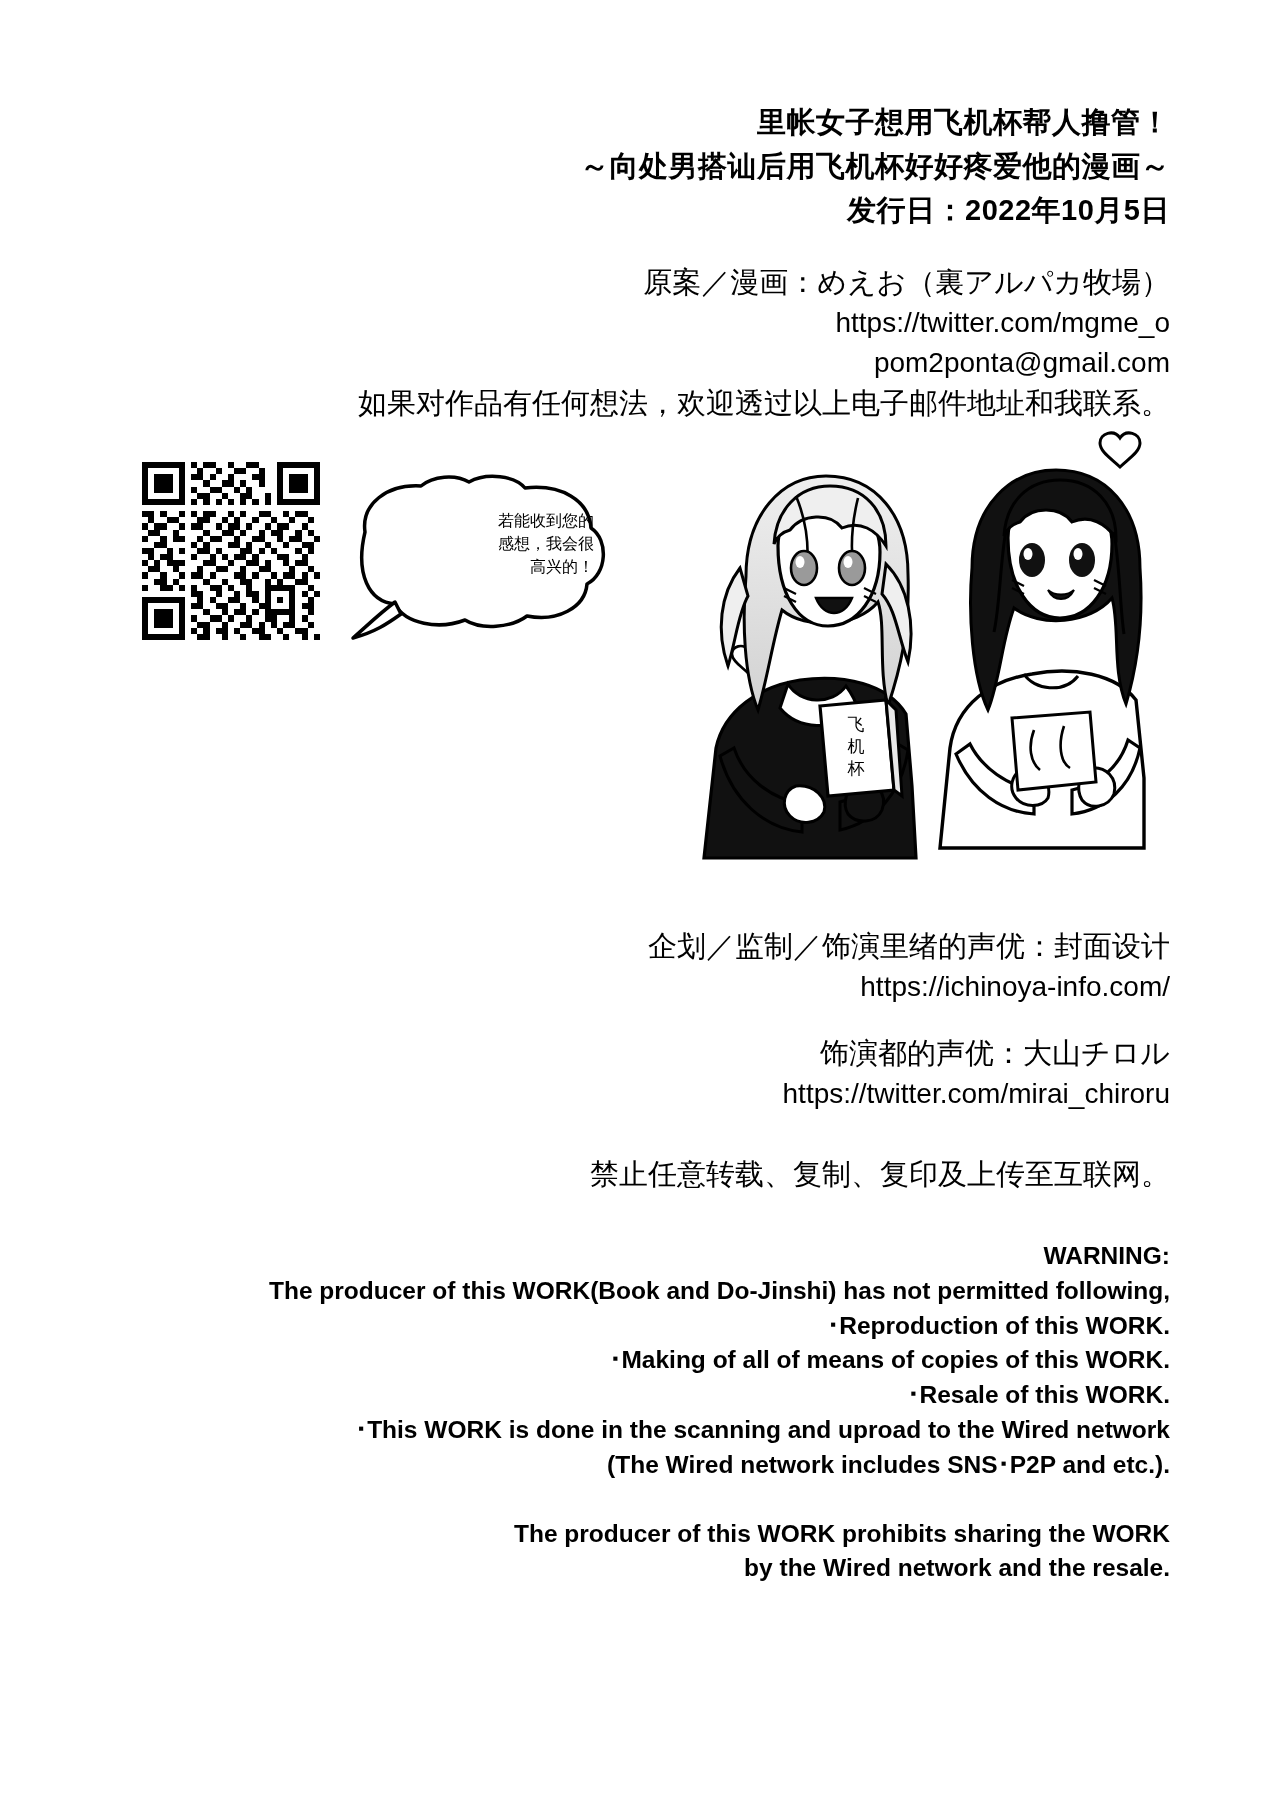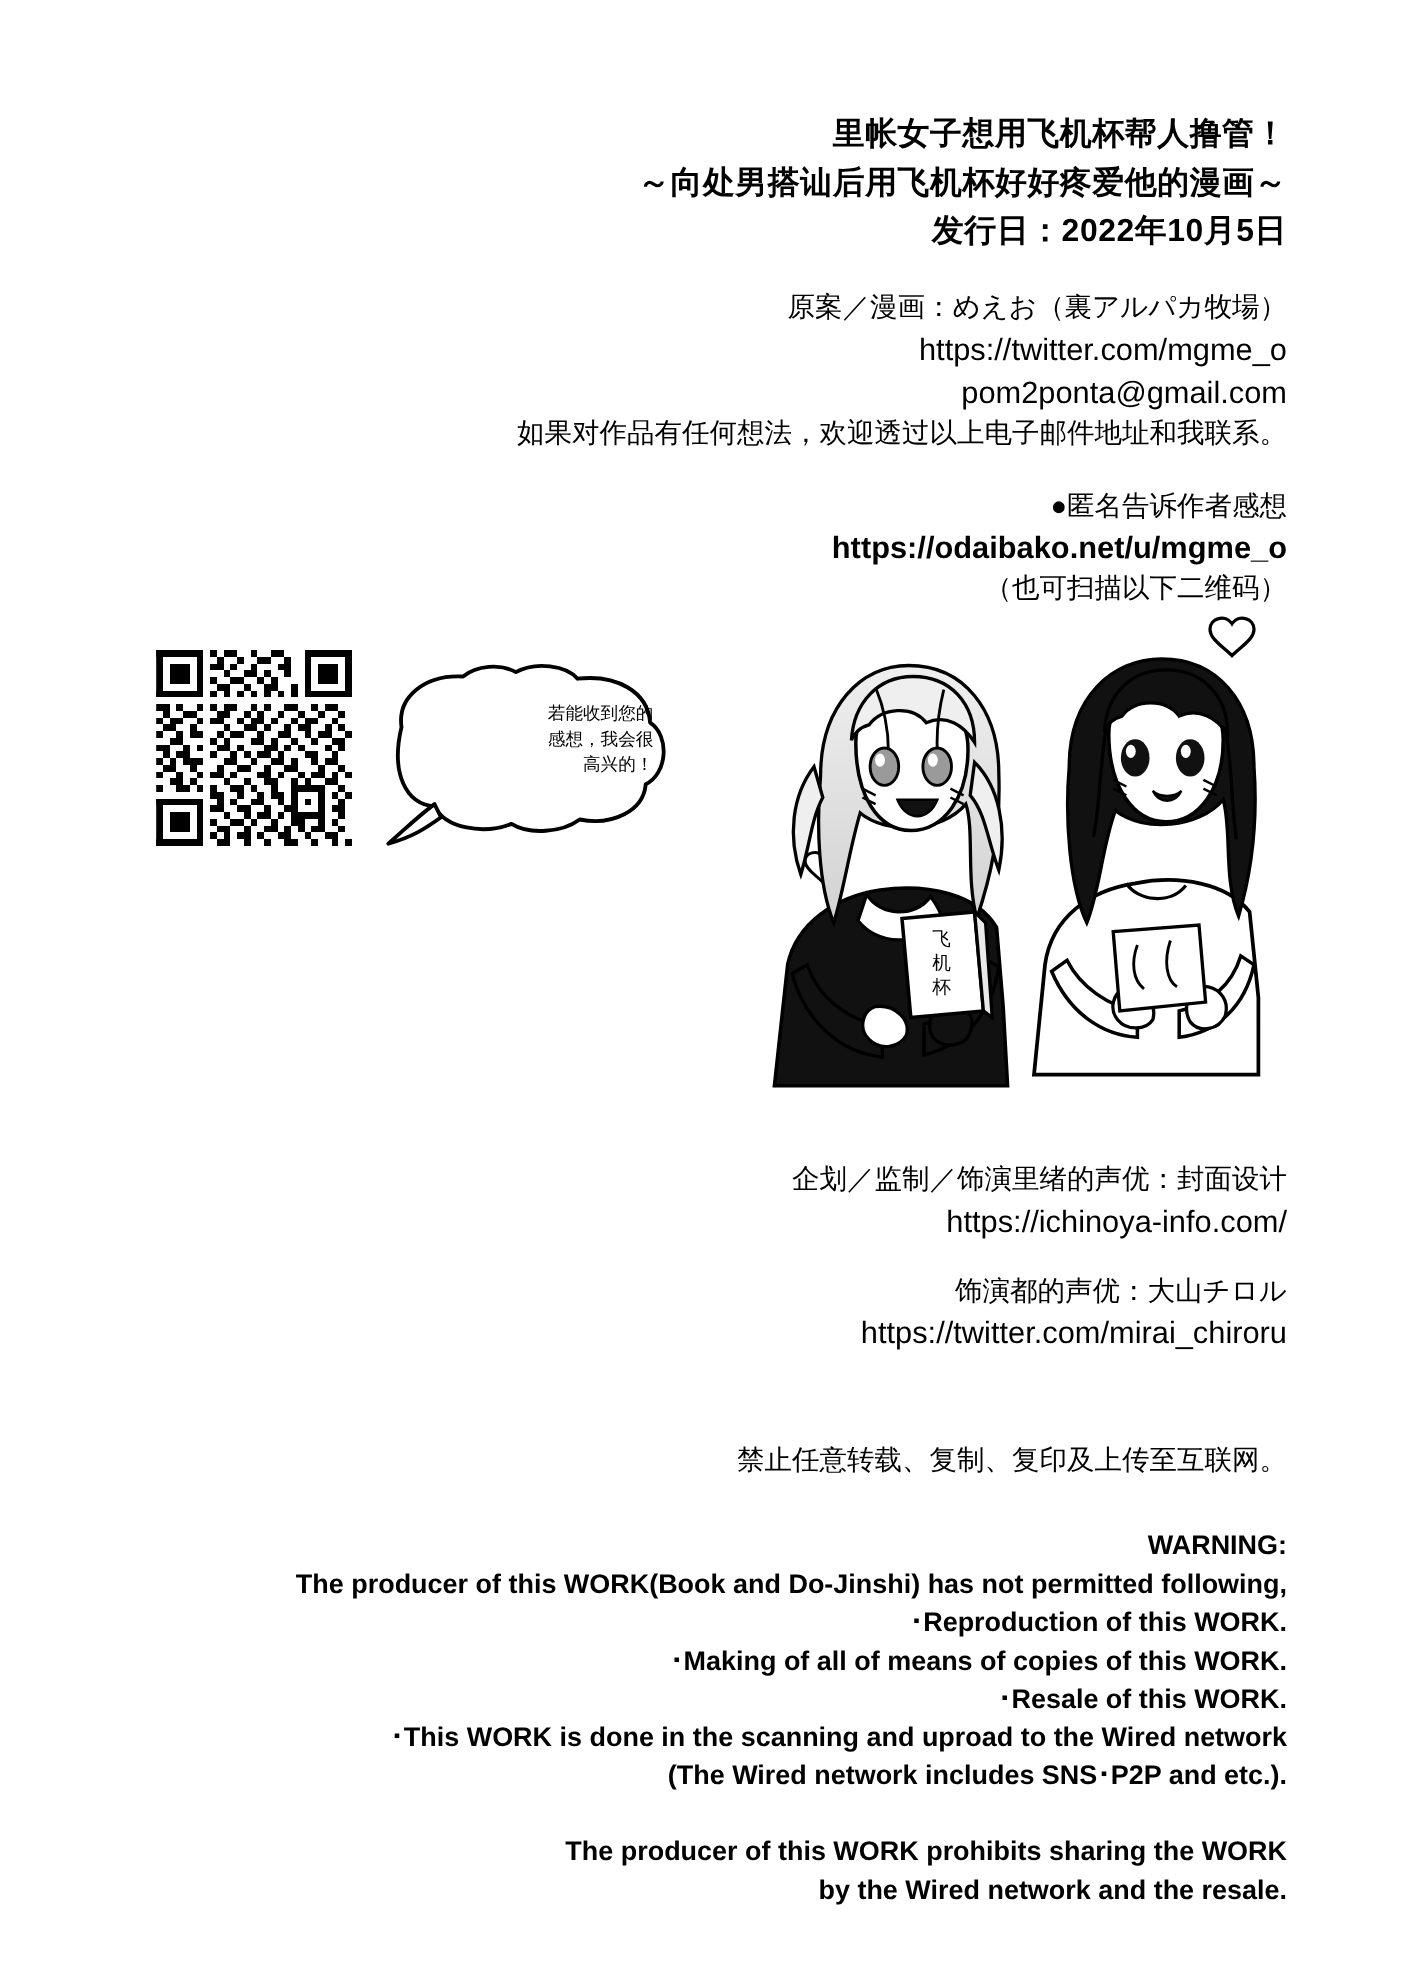--- a/index.html
+++ b/index.html
@@ -34,21 +34,21 @@
     font-weight: bold;
     font-size: 29px;
     line-height: 1.52;
     letter-spacing: 0.5px;
   }
   .title-line { white-space: pre; }
 
   
   .block { margin-top: 30px; }
   .line {
-    font-size: 25px;
+    font-size: 29px;
     line-height: 1.42;
     white-space: pre;
   }
   .line.latin { font-size: 28px; }
   .bold { font-weight: bold; }
   .bullet-line {
     font-size: 25px;
     line-height: 1.42;
     white-space: pre;
   }
@@ -92,21 +92,21 @@
     top: -30px;
     width: 540px;
     height: 480px;
   }
 
   
   .credits { margin-top: 8px; }
   .credit-group { margin-bottom: 26px; }
 
   
-  .legal-cn { margin-top: 78px; }
+  .legal-cn { margin-top: 40px; }
   .warning { margin-top: 44px; }
   .warning .line { font-size: 24.5px; line-height: 1.42; font-weight: bold; }
   .warning-tail { margin-top: 34px; }
 </style>
 </head>
 <body>
 
 <div class="page">
   <div class="content">
 
@@ -116,25 +116,20 @@
       <div class="title-line">发行日：2022年10月5日</div>
     </div>
 
     <div class="block">
       <div class="line">原案／漫画：めえお（裏アルパカ牧場）</div>
       <div class="line latin">https://twitter.com/mgme_o</div>
       <div class="line latin">pom2ponta@gmail.com</div>
       <div class="line">如果对作品有任何想法，欢迎透过以上电子邮件地址和我联系。</div>
     </div>
 
-    <div class="block">
-      <div class="bullet-line">●匿名告诉作者感想</div>
-      <div class="line latin bold">https://odaibako.net/u/mgme_o</div>
-      <div class="line">（也可扫描以下二维码）</div>
-    </div>
 
     <div class="midrow">
 
       <div class="qr">
         <svg width="178" height="178" viewBox="0 0 29 29" shape-rendering="crispEdges">
           <rect width="29" height="29" fill="#ffffff"></rect>
           <g fill="#000000">
 
             <rect x="0" y="0" width="7" height="1"></rect>
               <rect x="0" y="6" width="7" height="1"></rect>

